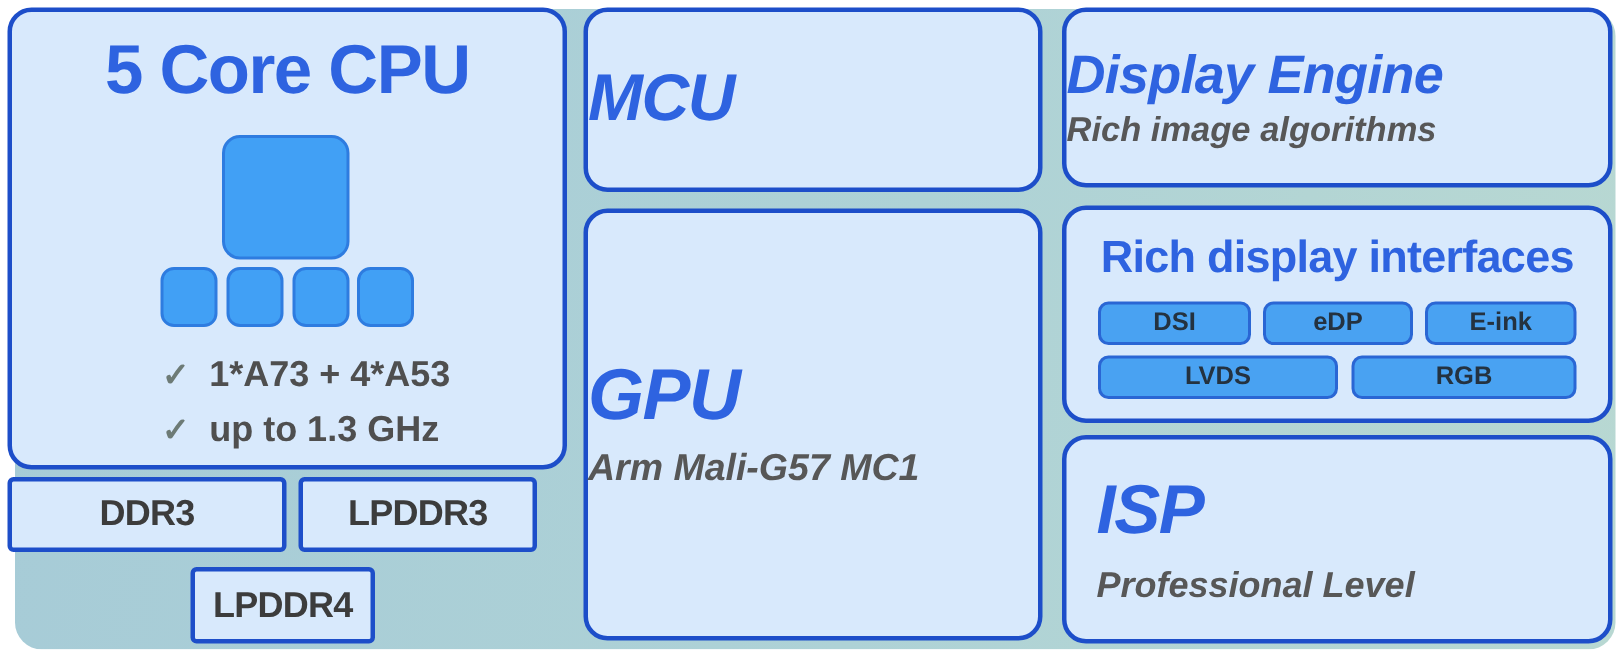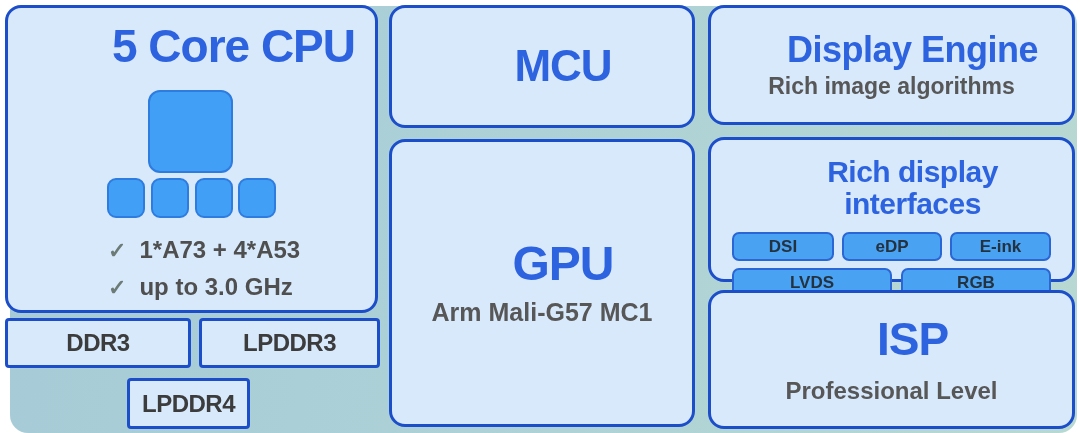--- a/index.html
+++ b/index.html
@@ -8,22 +8,22 @@
     font-family:"Liberation Sans",sans-serif;overflow:hidden;
   }
   .backdrop{
     position:absolute;left:10px;top:6px;width:1067px;height:427px;
     border-radius:18px;background:linear-gradient(100deg,#a6cbd7 0%,#aed2d6 55%,#b8d8d2 100%);
   }
   .panel{
     position:absolute;box-sizing:border-box;background:#d8e9fc;
     border:3px solid #1d4ec9;border-radius:16px;
   }
-  .center-col{display:flex;flex-direction:column;align-items:center;justify-content:center;text-align:center;}
-  .blue-title{color:#2e63e0;font-weight:bold;letter-spacing:-1px;line-height:1.05;margin-left:42px;}
+  .center-col{display:flex;flex-direction:column;align-items:flex-start;justify-content:center;text-align:center;font-style:italic;}
+  .blue-title{color:#2e63e0;font-weight:bold;letter-spacing:-1px;line-height:1.05;}
   .gray-sub{color:#575757;font-weight:bold;line-height:1.1;}
   
   .cpu-title{position:absolute;top:14px;left:0;width:100%;text-align:center;font-size:46px;}
   .core-big{
     position:absolute;left:140px;top:82px;width:85px;height:83px;box-sizing:border-box;
     background:#41a0f5;border:2px solid #2e7ce0;border-radius:12px;
   }
   .core-small{
     position:absolute;top:170px;width:38px;height:40px;box-sizing:border-box;
     background:#41a0f5;border:2px solid #2e7ce0;border-radius:9px;
@@ -40,21 +40,21 @@
   .iface-pad{position:absolute;left:0;top:0;width:100%;height:100%;box-sizing:border-box;padding:16px 21px 0 21px;}
   .iface-title{text-align:center;font-size:30px;letter-spacing:-0.5px;margin-bottom:13px;}
   .iface-row{display:flex;gap:8px;margin-top:7px;justify-content:flex-start;}
   .chip{
     background:#49a2f2;border:2px solid #2a66d4;border-radius:7px;box-sizing:border-box;
     height:29px;display:flex;align-items:center;justify-content:center;
     font-weight:bold;color:#243240;font-size:17px;
   }
   .t44{font-size:44px;} .t48{font-size:48px;} .t46{font-size:46px;} .t36{font-size:36px;letter-spacing:-0.5px;}
   .s24{font-size:24px;} .s25{font-size:25px;} .s23{font-size:23px;}
-  .g6{gap:6px;} .g10{gap:10px;} .g4{gap:5px;} .g8{gap:15px;}
+  .g6{gap:6px;} .g10{gap:10px;} .g4{gap:5px;} .g8{gap:15px;padding-left:20px;}
 </style>
 </head>
 <body>
 
 <div class="stage">
 
   <div class="backdrop"></div>
 
   <div class="panel" style="left:5px;top:5px;width:373px;height:308px;">
     <div class="cpu-title blue-title">5 Core CPU</div>
@@ -63,29 +63,29 @@
     <div class="core-small" style="left:143px;"></div>
     <div class="core-small" style="left:187px;"></div>
     <div class="core-small" style="left:230px;"></div>
     <div class="features">
       <div class="feature-row">
         <span class="check">✓</span>
         <span>1*A73 + 4*A53</span>
       </div>
       <div class="feature-row">
         <span class="check">✓</span>
-        <span>up to 3.0 GHz</span>
+        <span>up to 1.3 GHz</span>
       </div>
     </div>
   </div>
 
   <div class="panel mem" style="left:5px;top:318px;width:186px;height:50px;">
     <span>DDR3</span>
   </div>
-  <div class="panel mem" style="left:199px;top:318px;width:181px;height:50px;">
+  <div class="panel mem" style="left:199px;top:318px;width:159px;height:50px;">
     <span>LPDDR3</span>
   </div>
 
   <div class="panel mem" style="left:127px;top:378px;width:123px;height:51px;">
     <span>LPDDR4</span>
   </div>
 
   <div class="panel center-col g6" style="left:389px;top:5px;width:306px;height:123px;">
     <div class="blue-title t44">MCU</div>
   </div>

